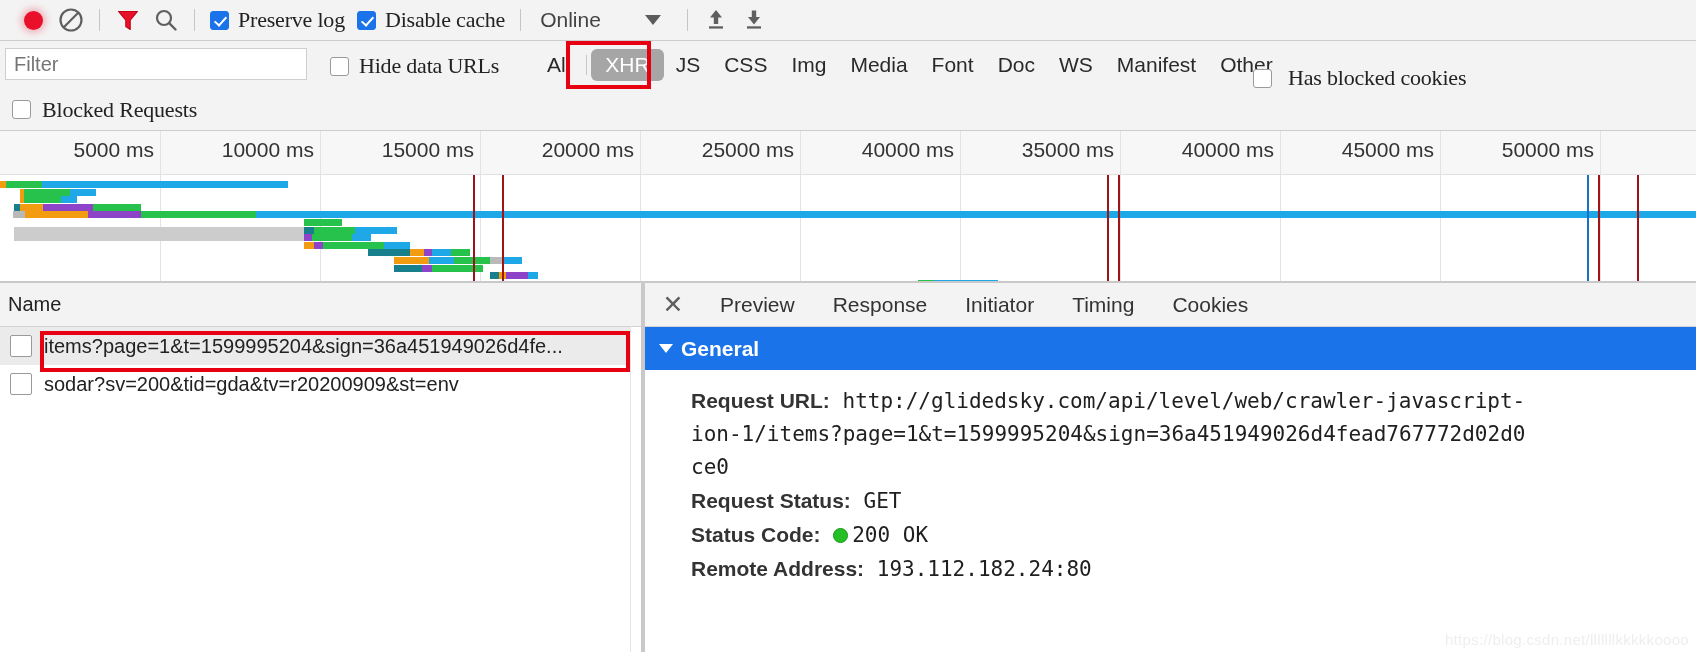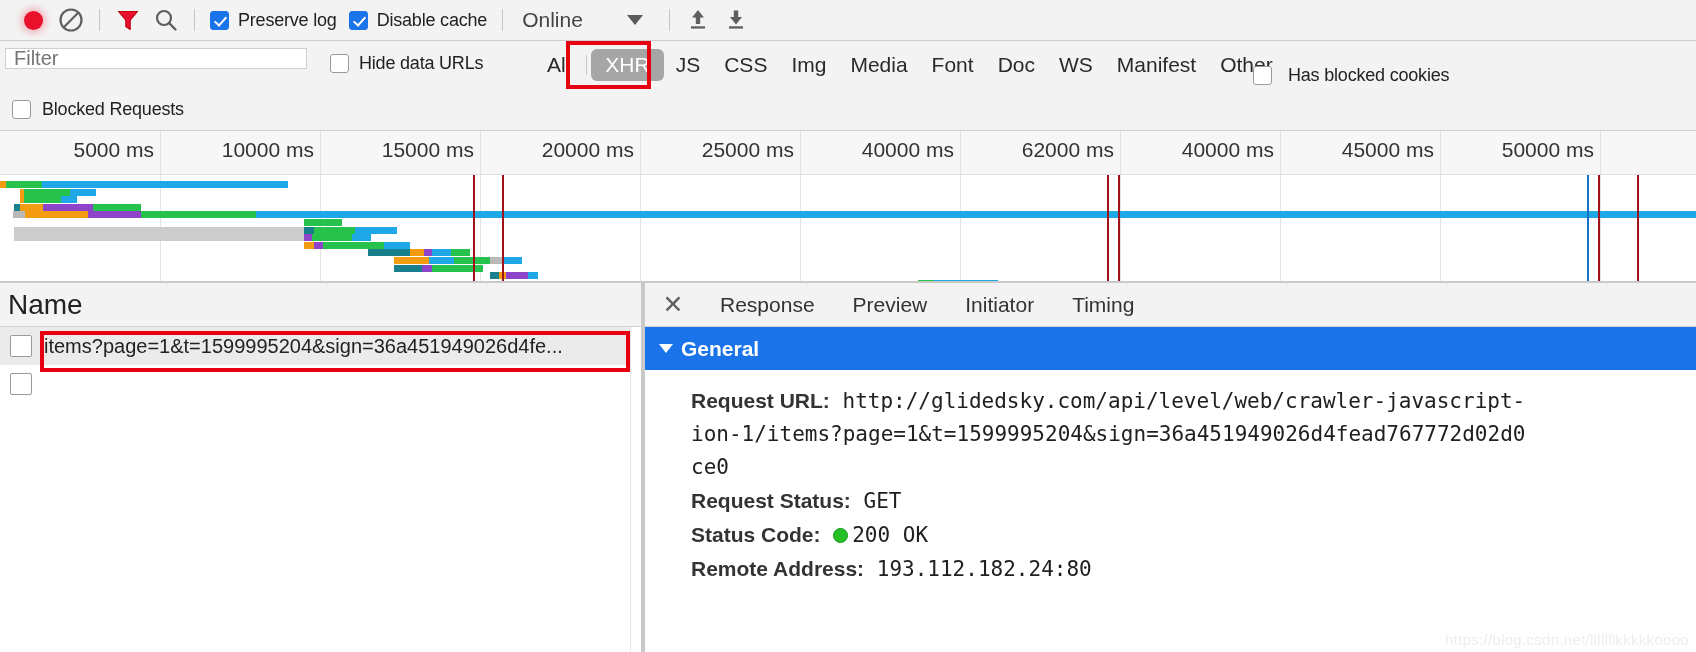--- a/index.html
+++ b/index.html
@@ -44,40 +44,41 @@
   }
   .cbox.on {
     background: #1a73e8; border-color: #1a73e8;
   }
   .cbox.on::after {
     content: ""; position: absolute; left: 6px; top: 2px;
     width: 5px; height: 10px; border: solid #fff;
     border-width: 0 2.4px 2.4px 0; transform: rotate(42deg);
   }
   .tb-label {
-    font-size: 18px; color: #222; white-space: nowrap;
+    font-size: 22px; color: #222; white-space: nowrap;
     letter-spacing: -0.2px;
+    font-family: Liberation Serif, serif;
   }
   .throttle {
     display: flex; align-items: center; gap: 44px;
     margin-left: 10px; flex: 0 0 auto;
   }
   .throttle-val { font-size: 21px; color: #444; }
   .caret-dn {
     width: 0; height: 0; border-left: 8px solid transparent;
     border-right: 8px solid transparent; border-top: 10px solid #5b5b5b;
   }
 
   
   .filterbar {
     position: absolute; left: 0; top: 41px; width: 1696px; height: 48px;
     background: #f3f3f3; display: flex; align-items: center;
   }
   .filter-input {
-    position: absolute; left: 5px; top: 7px; width: 302px; height: 21px;
+    position: absolute; left: 5px; top: 7px; width: 302px; height: 32px;
     background: #fff; border: 1px solid #cfcfcf;
     font-size: 20px; color: #8a8a8a; padding: 0 8px;
     font-family: "Liberation Sans", sans-serif;
     line-height: 31px;
   }
   .hide-data {
     position: absolute; left: 330px; top: 12px;
     display: flex; align-items: center; gap: 10px;
   }
   .types {
@@ -139,21 +140,21 @@
   
   .listpane {
     position: absolute; left: 0; top: 281px; width: 641px; height: 371px;
     background: #fff; border-top: 2px solid #c9c9c9;
   }
   .list-head {
     position: relative; height: 44px; background: #f3f3f3;
     border-bottom: 1px solid #d2d2d2;
     display: flex; align-items: center; padding-left: 8px;
   }
-  .list-head-lbl { font-size: 28px; color: #222; }
+  .list-head-lbl { font-size: 20px; color: #222; }
   .row {
     position: relative; height: 38px; display: flex; align-items: center;
     padding-left: 10px; gap: 12px;
   }
   .row.sel { background: #ebebeb; }
   .row-cb {
     width: 22px; height: 22px; border: 1.5px solid #9a9a9a;
     background: #fff; flex: 0 0 auto; border-radius: 2px;
   }
   .row-name {
@@ -332,21 +333,21 @@
         <div class="tick-lbl" style="right: 1382px;">10000 ms</div>
         <div class="tick" style="left: 480px;"></div>
         <div class="tick-lbl" style="right: 1222px;">15000 ms</div>
         <div class="tick" style="left: 640px;"></div>
         <div class="tick-lbl" style="right: 1062px;">20000 ms</div>
         <div class="tick" style="left: 800px;"></div>
         <div class="tick-lbl" style="right: 902px;">25000 ms</div>
         <div class="tick" style="left: 960px;"></div>
         <div class="tick-lbl" style="right: 742px;">40000 ms</div>
         <div class="tick" style="left: 1120px;"></div>
-        <div class="tick-lbl" style="right: 582px;">62000 ms</div>
+        <div class="tick-lbl" style="right: 582px;">35000 ms</div>
         <div class="tick" style="left: 1280px;"></div>
         <div class="tick-lbl" style="right: 422px;">40000 ms</div>
         <div class="tick" style="left: 1440px;"></div>
         <div class="tick-lbl" style="right: 262px;">45000 ms</div>
         <div class="tick" style="left: 1600px;"></div>
         <div class="tick-lbl" style="right: 102px;">50000 ms</div>
       </div>
     <div id="ov-bars">
         <div class="wf-bar" style="left: 0px; width: 6.08px; top: 50px; background: rgb(243, 156, 18);"></div>
         <div class="wf-bar" style="left: 6.08px; width: 35.52px; top: 50px; background: rgb(39, 194, 76);"></div>
@@ -415,34 +416,36 @@
   <div class="listpane">
     <div class="list-head">
       <span class="list-head-lbl">Name</span>
     </div>
     <div class="row sel">
       <span class="row-cb"></span>
       <span class="row-name">items?page=1&amp;t=1599995204&amp;sign=36a451949026d4fe...</span>
     </div>
     <div class="row">
       <span class="row-cb"></span>
+      <span class="row-name">sodar?sv=200&amp;tid=gda&amp;tv=r20200909&amp;st=env</span>
     </div>
     <div class="list-scroll"></div>
   </div>
   <div class="anno-row"></div>
 
   <div class="splitv"></div>
 
   <div class="detailpane">
     <div class="dtabs">
       <span class="dtab-close">✕</span>
+      <span class="dtab">Preview</span>
       <span class="dtab">Response</span>
-      <span class="dtab">Preview</span>
       <span class="dtab">Initiator</span>
       <span class="dtab">Timing</span>
+      <span class="dtab">Cookies</span>
     </div>
 
     <div class="section-head">
       <span class="sec-caret"></span>
       <span class="sec-title">General</span>
     </div>
 
     <div class="gen-body">
       <div class="gline">
         <span class="gkey">Request URL:</span>

